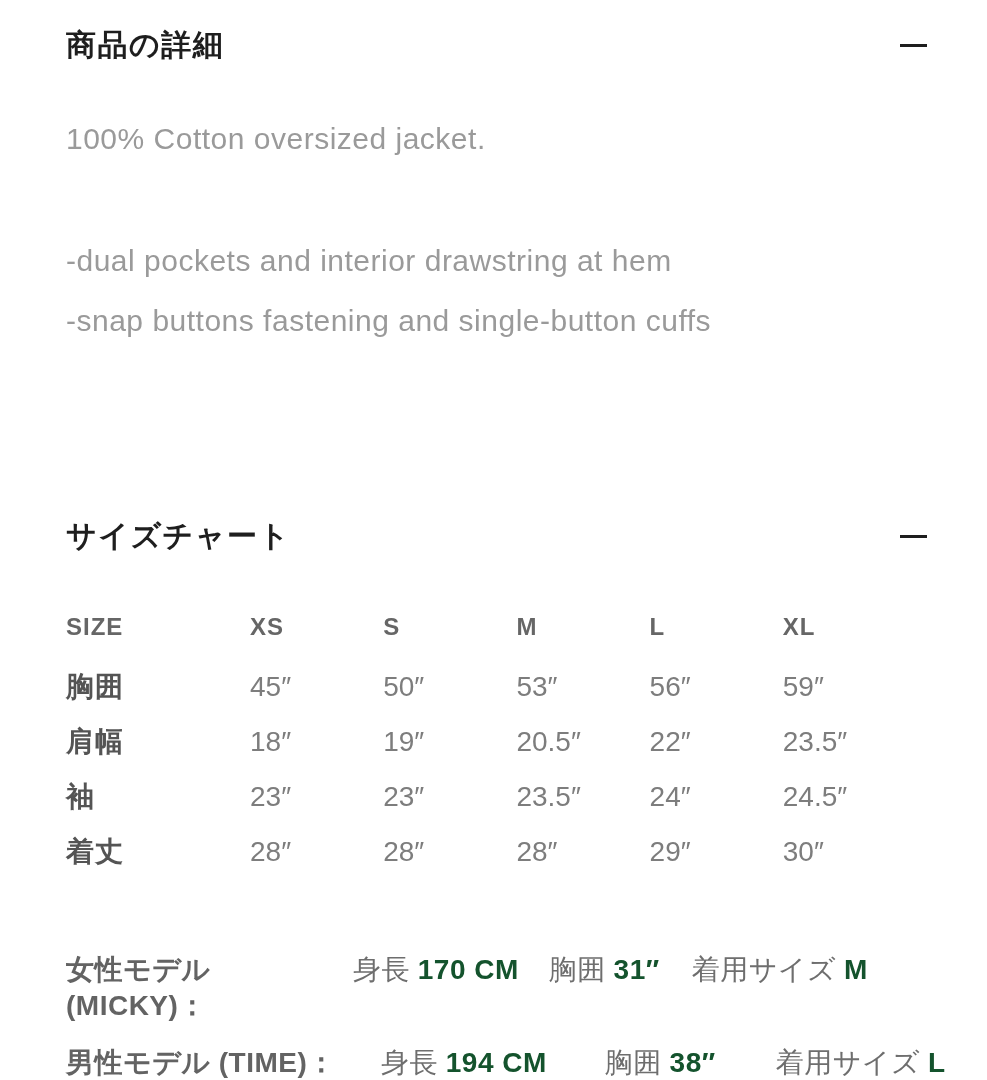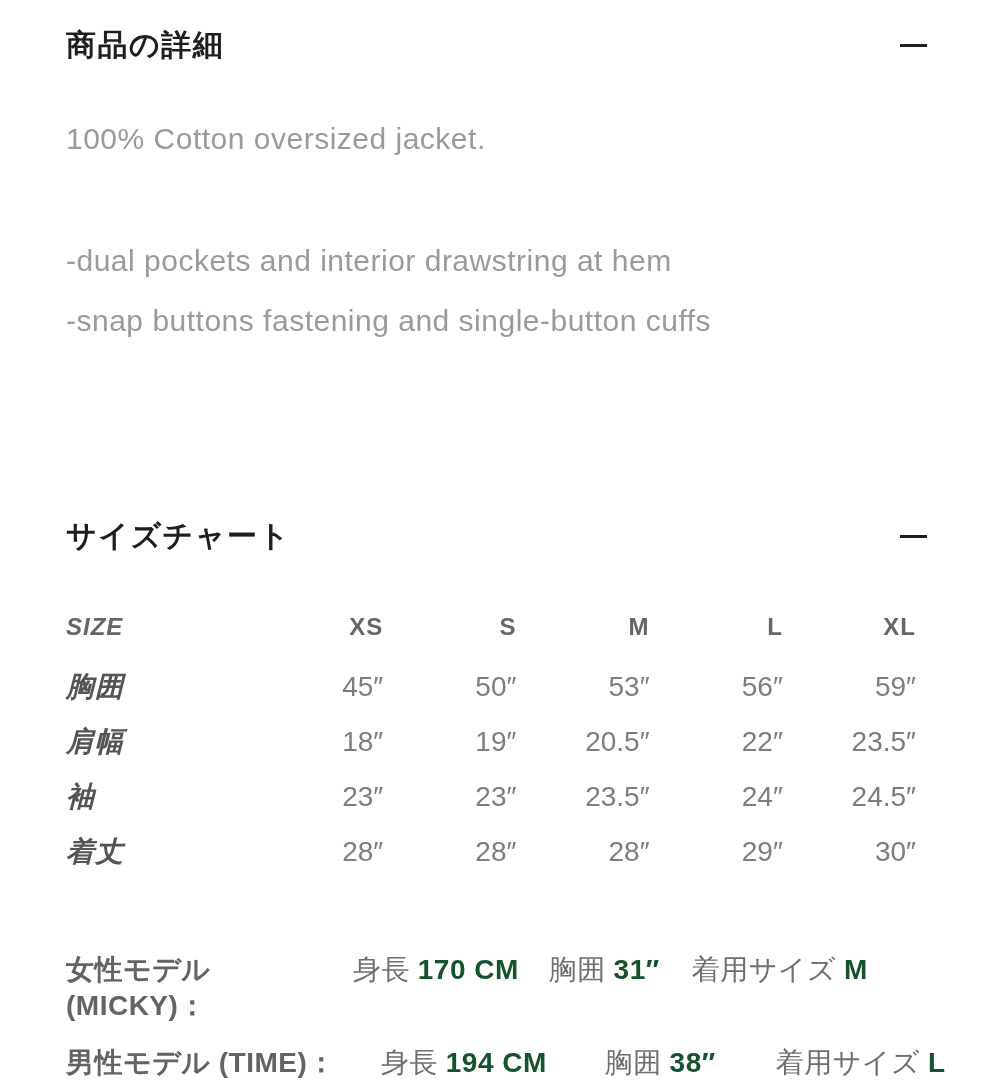--- a/index.html
+++ b/index.html
@@ -64,31 +64,30 @@
     align-items: center;
     height: 55px;
   }
   .tr.head { height: 56px; margin-bottom: 4px; }
   .tr .rowlabel {
     text-align: left;
     font-size: 28px;
     font-weight: 700;
     color: #545454;
     letter-spacing: 1px;
-    font-style: italic;
   }
   .tr.head .rowlabel,
   .tr.head .cell {
     font-size: 24px;
     font-weight: 700;
     color: #666666;
     letter-spacing: 1px;
   }
   .tr .cell {
-    text-align: right;
+    text-align: left;
     font-size: 28px;
     font-weight: 400;
     color: #7d7d7d;
   }
 
   
   .models { margin-top: 73px; }
   .model-row {
     display: flex;
     align-items: baseline;

